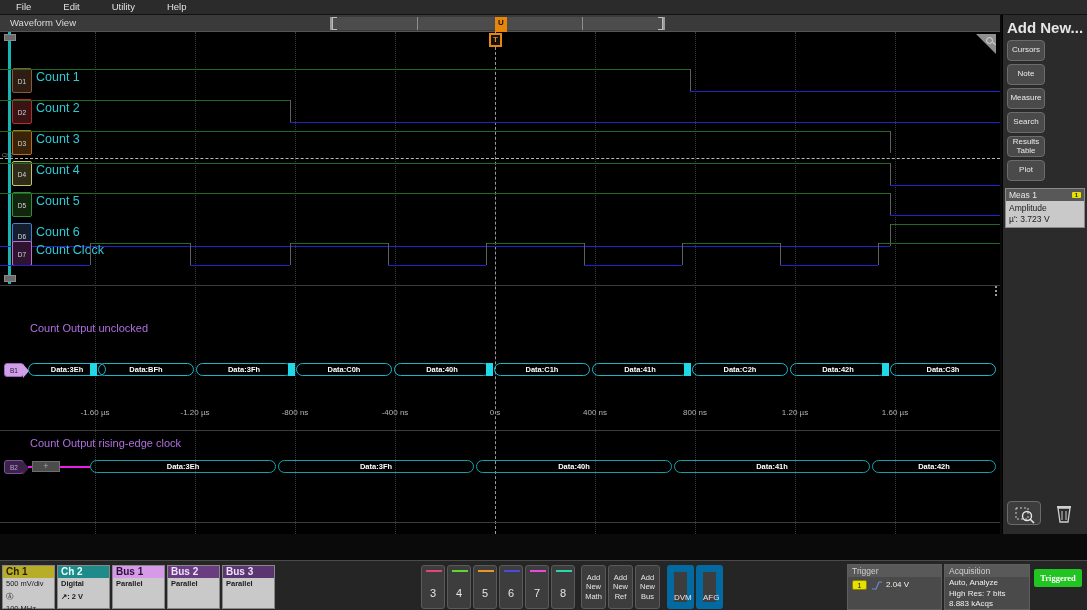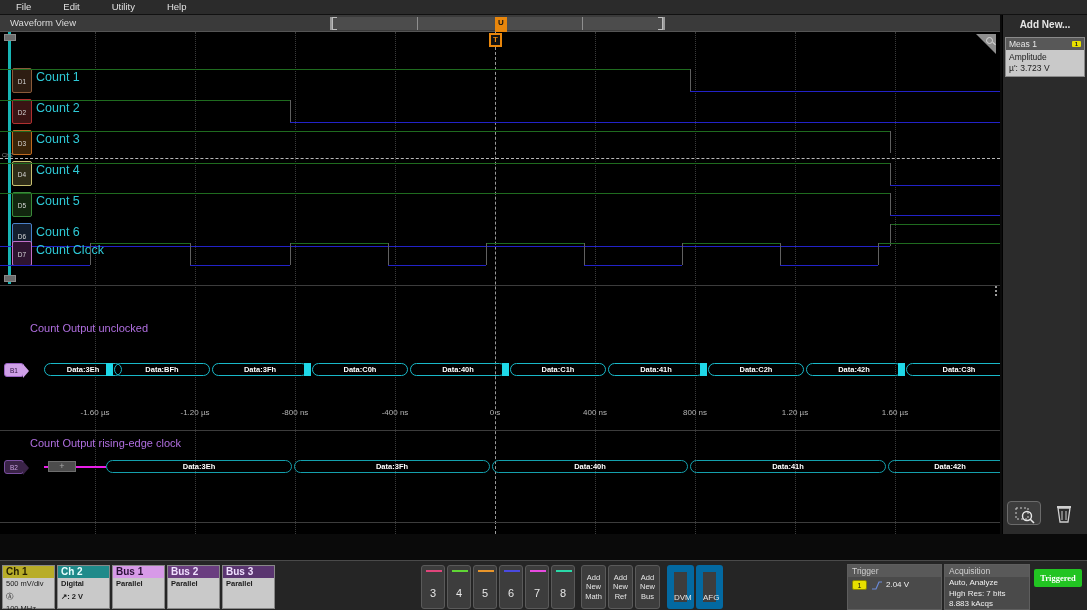--- a/index.html
+++ b/index.html
@@ -154,21 +154,21 @@
     text-align: center; line-height: 14px; border-radius: 3px;
     border: 1px solid #9b63c4;
   }
   .bus-badge:after {
     content:""; position:absolute; right:-6px; top:0;
     border-top: 7px solid transparent; border-bottom: 7px solid transparent;
     border-left: 6px solid #cfa0e8;
   }
   .bus-badge.dim { background: #3a2347; color: #c9a2e0; border-color:#7a4fa0; }
   .bus-badge.dim:after { border-left-color:#3a2347; }
-  .bus-lane { position: absolute; left: 0; width: 1000px; height: 19px; margin-left: 16px; }
+  .bus-lane { position: absolute; left: 0; width: 1000px; height: 19px; }
   .pkt {
     position: absolute; height: 13px; top: 0;
     border: 1px solid #19b9c9; border-radius: 7px;
     color: #ffffff; font-size: 7.5px; font-weight: bold;
     text-align: center; line-height: 11px; white-space: nowrap; overflow: hidden;
   }
   .pkt.teal { border-color: #14a0ad; }
   .sep {
     position: absolute; top: 0; width: 7px; height: 13px; background: #1fd8e8;
   }
@@ -188,21 +188,21 @@
     white-space: nowrap;
   }
   .hr { position:absolute; left:0; width:1000px; height:0; border-top:1px solid #3c3c3c; }
 
   
   .rpanel {
     position: absolute; left: 1002px; top: 15px; width: 85px; height: 519px;
     background: #2b2b2b; border-left: 1px solid #000;
   }
   .add-new-title {
-    text-align: center; font-size: 10px; color: #e6e6e6; padding-top: 4px; font-weight: bold;
+    text-align: center; font-size: 15px; color: #e6e6e6; padding-top: 4px; font-weight: bold;
   }
   .btn-grid {
     display: flex; flex-wrap: wrap; gap: 3px; padding: 4px 4px 0 4px;
   }
   .rbtn {
     width: 38px; height: 21px; background: #4a4a4a;
     border: 1px solid #6b6b6b; border-radius: 4px;
     color: #eaeaea; font-size: 8px; text-align: center;
     display: flex; align-items: center; justify-content: center;
     line-height: 8.5px; white-space: pre-line;
@@ -468,20 +468,29 @@
     </div>
 
     <div class="bus-section" style="top:498px">
       <div class="bus-title" style="left:30px;top:3px">Count Output falling-edge clock</div>
 
     </div>
   </div>
 
   <div class="rpanel">
     <div class="add-new-title">Add New...</div>
+    <div class="btn-grid">
+      <div class="rbtn">Cursors</div>
+      <div class="rbtn">Note</div>
+      <div class="rbtn">Measure</div>
+      <div class="rbtn">Search</div>
+      <div class="rbtn">Results
+Table</div>
+      <div class="rbtn">Plot</div>
+    </div>
     <div class="meas-card">
       <div class="meas-head">
         <span>Meas 1</span>
         <span class="meas-chip">1</span>
       </div>
       <div class="meas-body">
         <div>Amplitude</div>
         <div>µ': 3.723 V</div>
       </div>
     </div>

